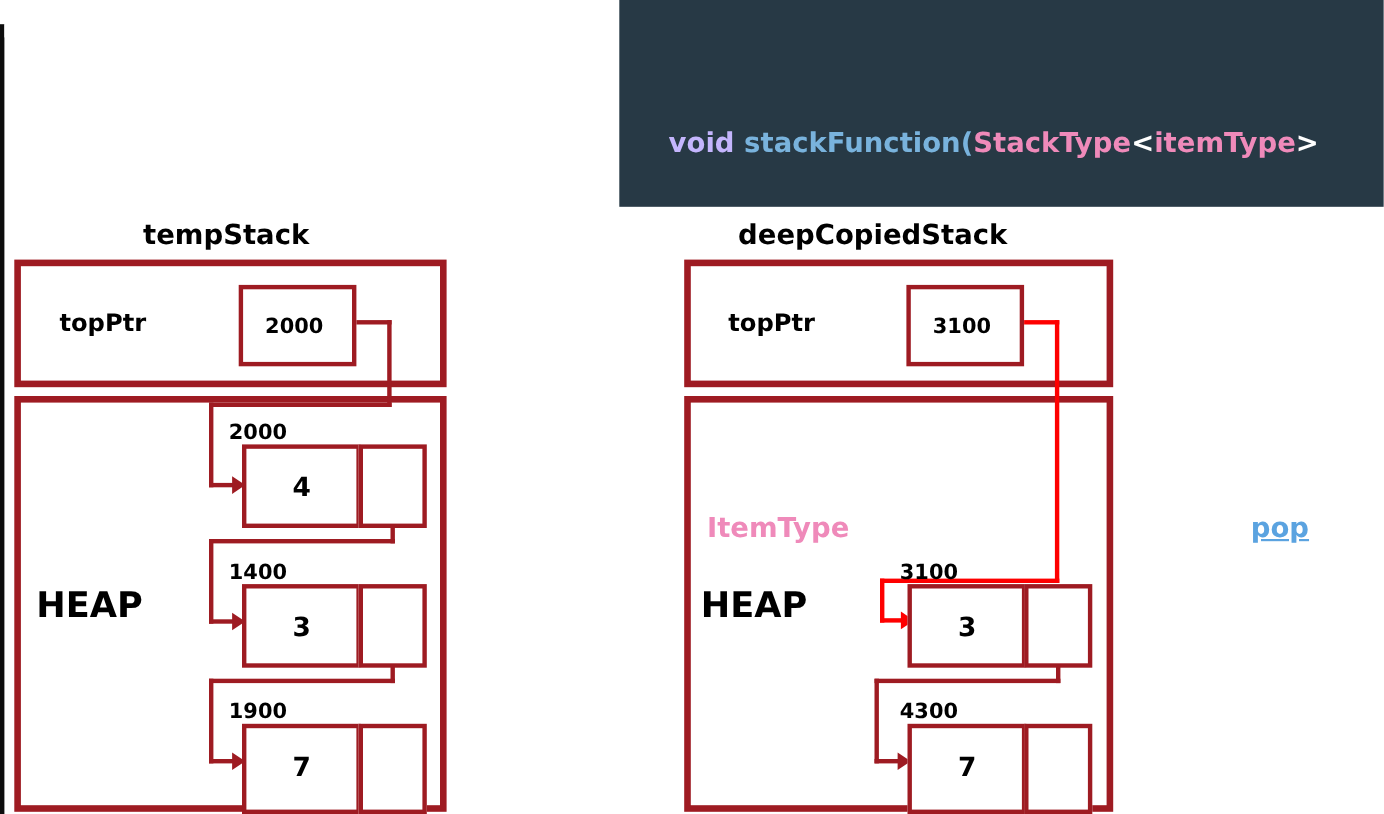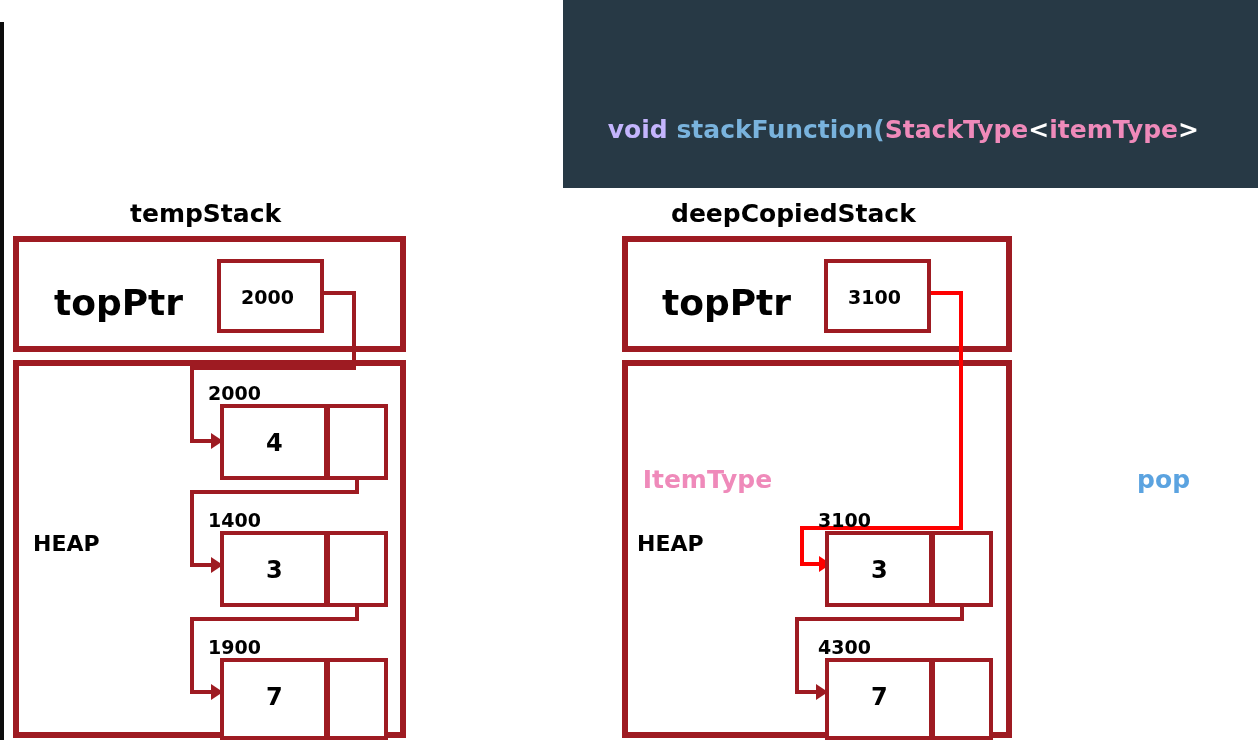--- a/index.html
+++ b/index.html
@@ -50,21 +50,21 @@
     line-height: 35px;
     padding: 7px 0 0 0;
     box-sizing: border-box;
     white-space: pre;
   }
   .code-line { padding-left: 10px; }
   .tok-kw    { color: #c4b5fd; }
   .tok-fn    { color: #79b3dd; }
   .tok-type  { color: #ef8aba; }
   .tok-plain { color: #ffffff; }
-  .tok-meth  { color: #5ba3e0; }
+  .tok-meth  { color: #5ba3e0; text-decoration: underline; }
 
   
   .diagram-title {
     position: absolute;
     font-family: "DejaVu Sans", sans-serif;
     font-weight: bold;
     font-size: 25px;
     color: #000000;
     white-space: nowrap;
   }
@@ -83,22 +83,22 @@
     background: #ffffff;
   }
 
   .label-text {
     position: absolute;
     font-family: "DejaVu Sans", sans-serif;
     font-weight: bold;
     color: #000000;
     white-space: nowrap;
   }
-  .lbl-topptr { font-size: 36px; }
-  .lbl-heap   { font-size: 22px; }
+  .lbl-topptr { font-size: 22px; }
+  .lbl-heap   { font-size: 32px; }
   .lbl-addr   { font-size: 19px; }
   .lbl-val    { font-size: 24px; }
   .lbl-ptrval { font-size: 19px; }
 
   
   .seg {
     position: absolute;
     background: #9e1b22;
   }
   

